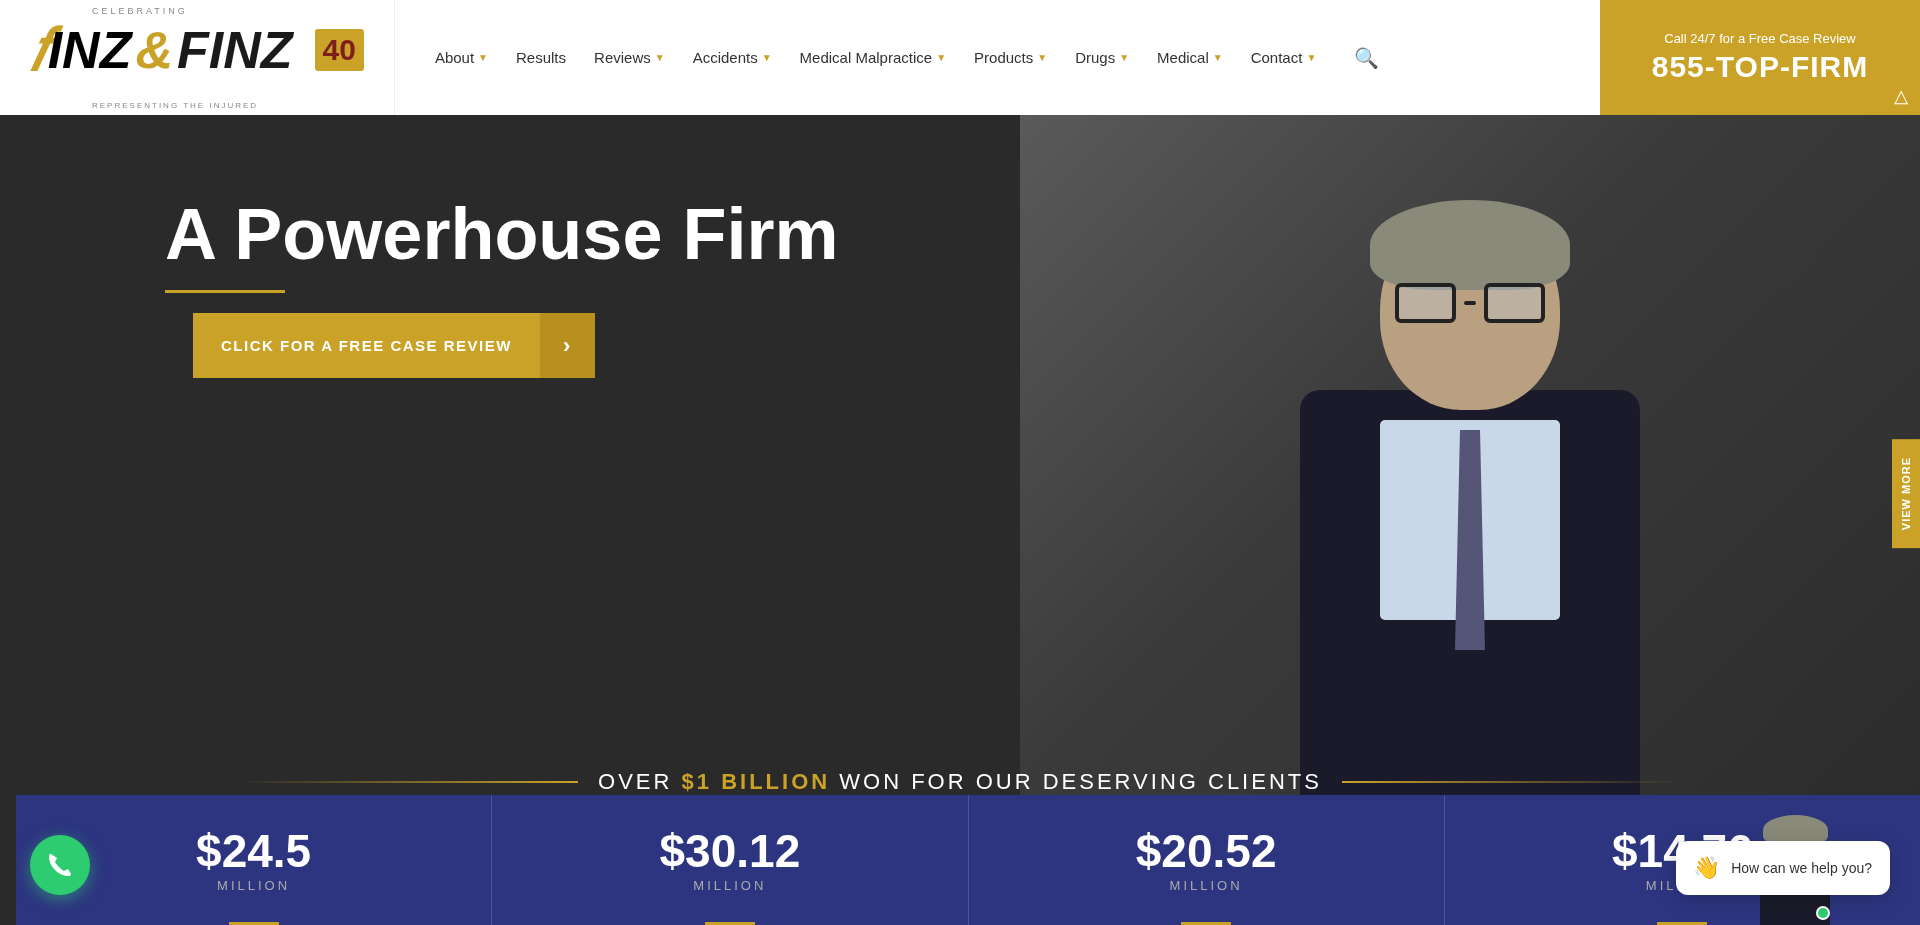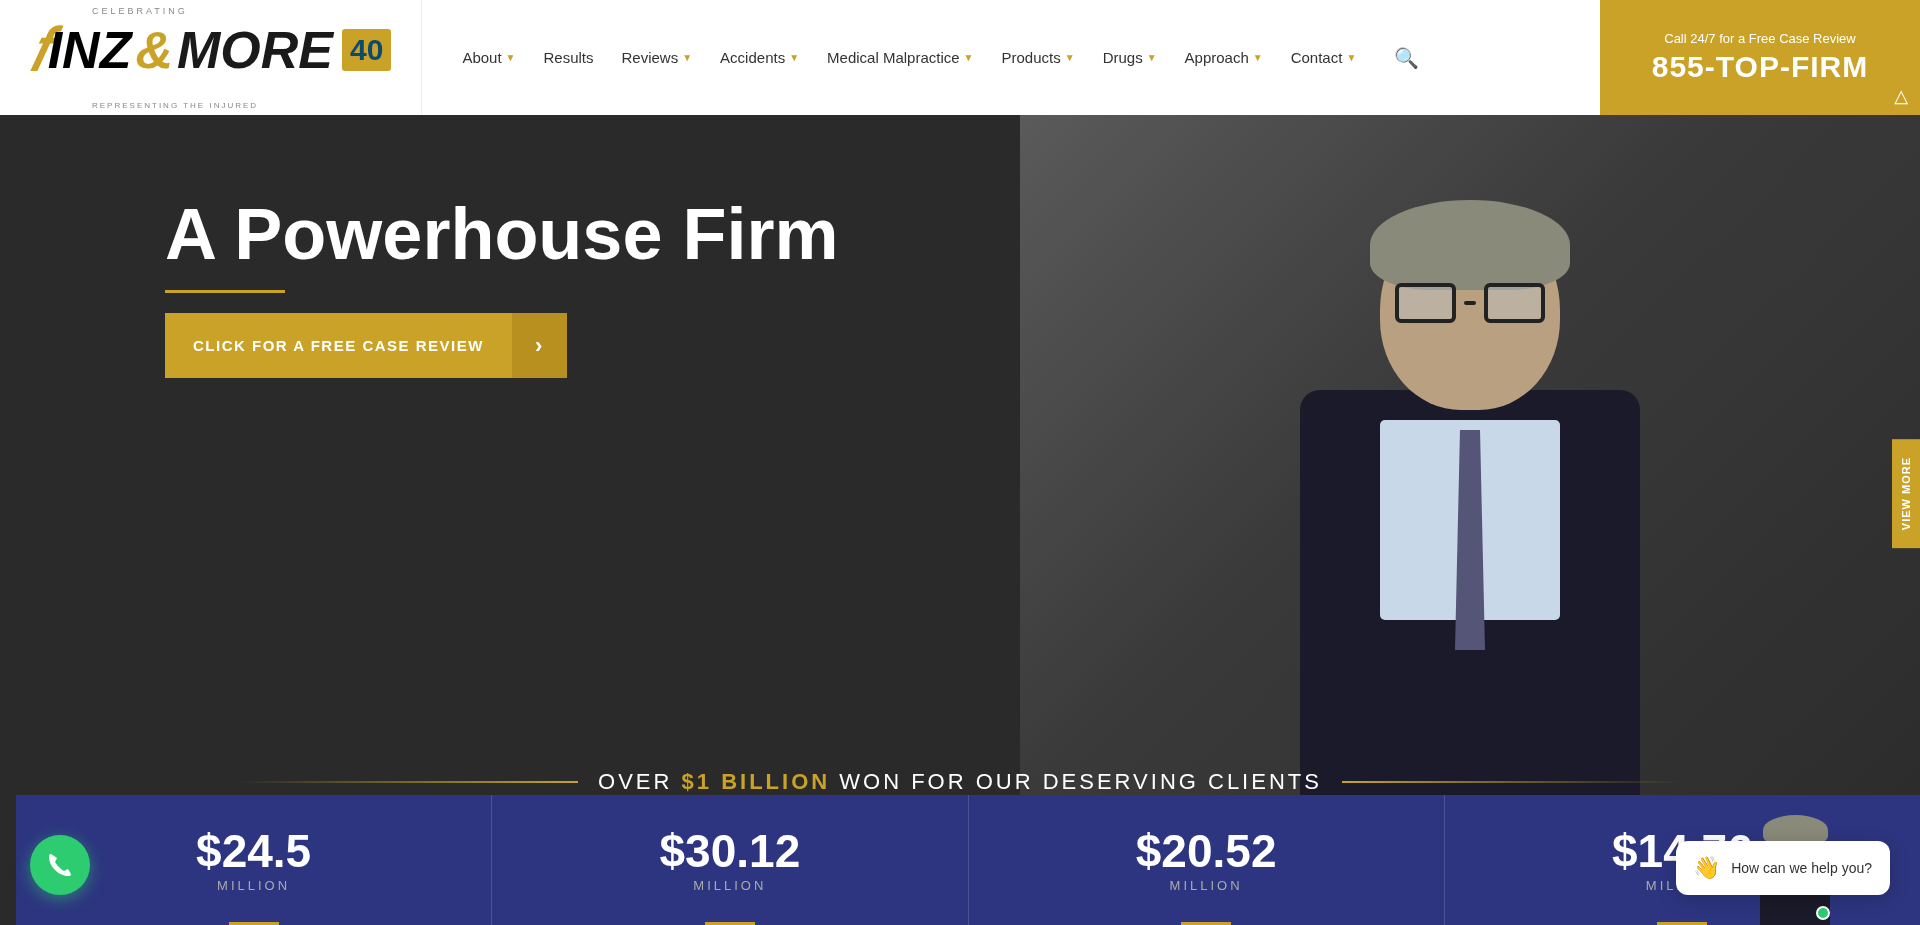--- a/index.html
+++ b/index.html
@@ -200,20 +200,21 @@
       color: #ccc;
       letter-spacing: 3px;
       text-transform: uppercase;
       margin-bottom: 40px;
       font-weight: 400;
     }
     .hero-buttons {
       display: flex;
       gap: 20px;
       align-items: flex-start;
+      margin-left: 28px;
     }
     .btn-cta {
       display: flex;
       align-items: center;
       background: #c9a227;
       color: #fff;
       font-size: 15px;
       font-weight: 700;
       letter-spacing: 1.5px;
       text-transform: uppercase;
@@ -474,25 +475,25 @@
     }
     .logo-finz2 {
       font-size: 52px;
       font-weight: 900;
       color: #1a1a1a;
       font-style: italic;
       line-height: 1;
     }
     .logo-40 {
       background: #c9a227;
-      color: #0c4a6e;
+      color: #7f1d1d;
       font-size: 30px;
       font-weight: 900;
       padding: 3px 8px;
-      margin-left: 5px;
+      margin-left: 18px;
       border-radius: 3px;
       line-height: 1.2;
     }
     .logo-bottom-text {
       font-size: 8px;
       letter-spacing: 2px;
       color: #888;
       text-transform: uppercase;
       margin-left: 62px;
       margin-top: 16px;
@@ -512,21 +513,21 @@
 
 <header class="header">
 
   <div class="logo-area">
     <div class="logo-wrapper">
       <span class="logo-top-text">Celebrating</span>
       <div class="logo-main-row">
         <span class="logo-initial">𝑓</span>
         <span class="logo-finz">INZ</span>
         <span class="logo-amp">&amp;</span>
-        <span class="logo-finz2">MORE</span>
+        <span class="logo-finz2">FINZ</span>
         <span class="logo-40">40</span>
       </div>
       <span class="logo-bottom-text">Representing The Injured</span>
     </div>
   </div>
 
   <nav class="nav-area">
     <a class="nav-item">
       <span>About</span>
       <span class="nav-arrow">▼</span>
@@ -548,21 +549,21 @@
     </a>
     <a class="nav-item">
       <span>Products</span>
       <span class="nav-arrow">▼</span>
     </a>
     <a class="nav-item">
       <span>Drugs</span>
       <span class="nav-arrow">▼</span>
     </a>
     <a class="nav-item">
-      <span>Approach</span>
+      <span>Medical</span>
       <span class="nav-arrow">▼</span>
     </a>
     <a class="nav-item">
       <span>Contact</span>
       <span class="nav-arrow">▼</span>
     </a>
     <span class="nav-search">🔍</span>
   </nav>
 
   <div class="cta-box">

